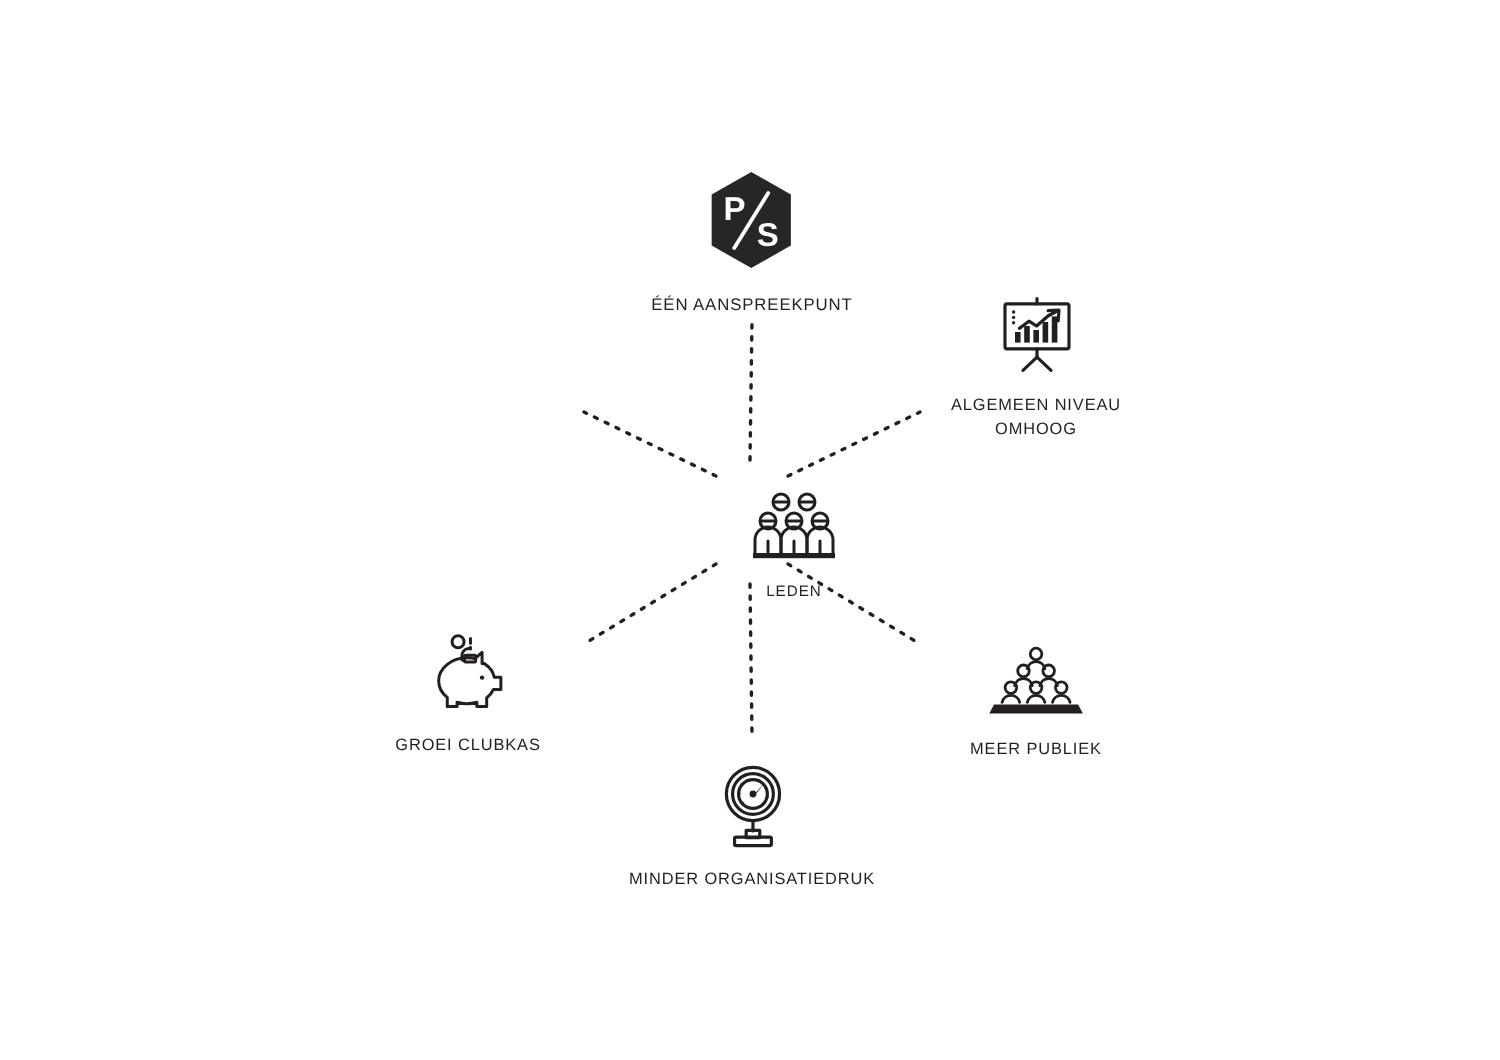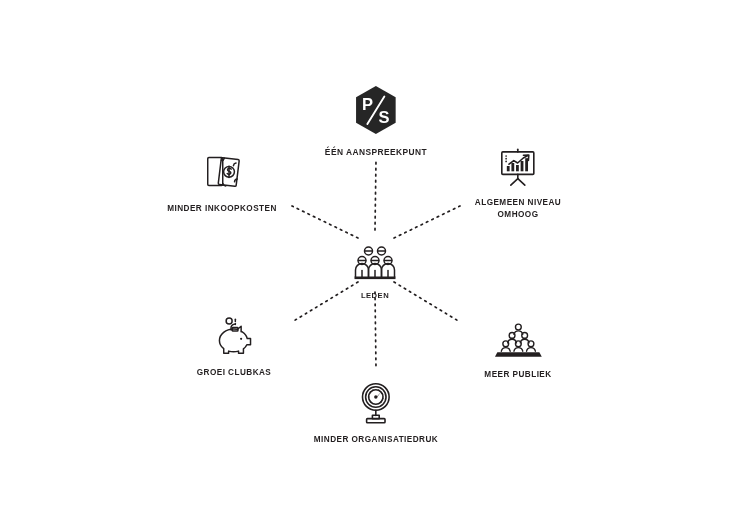--- a/index.html
+++ b/index.html
@@ -35,21 +35,21 @@
     transform: translate(-50%, 0);
   }
   .node-icon {
     display: block;
     line-height: 0;
   }
   .node-label {
     margin-top: 9px;
     font-family: "Liberation Sans", sans-serif;
     font-size: 8.2px;
-    font-weight: bold;
+    font-weight: normal;
     letter-spacing: 0.45px;
     color: #231f20;
     line-height: 1.45;
     white-space: pre-line;
     text-transform: uppercase;
   }
   .hub .node-label {
     margin-top: 7px;
     font-size: 7.6px;
     letter-spacing: 0.5px;
@@ -89,21 +89,21 @@
       <svg width="52" height="52" viewBox="0 0 52 52">
         <polygon points="26,2 45.8,13.2 45.8,38.8 26,50 6.2,38.8 6.2,13.2" fill="#262626"></polygon>
         <line x1="17.5" y1="40" x2="34.5" y2="12.5" stroke="#ffffff" stroke-width="1.9" stroke-linecap="round"></line>
         <text x="17.6" y="26" fill="#ffffff" font-family="Liberation Sans, sans-serif" font-size="16.5" font-weight="bold" text-anchor="middle">P</text>
         <text x="34.2" y="39" fill="#ffffff" font-family="Liberation Sans, sans-serif" font-size="16.5" font-weight="bold" text-anchor="middle">S</text>
       </svg>
     </span>
     <span class="node-label">ÉÉN AANSPREEKPUNT</span>
   </div>
 
-  <div class="node hub" style="left:375px; top:243px;">
+  <div class="node hub" style="left:397px; top:243px;">
     <span class="node-icon">
       <svg width="46" height="40" viewBox="0 0 46 40">
         <g class="ico-stroke" stroke-width="1.5">
 
           <circle cx="16.5" cy="8" r="4"></circle>
           <circle cx="29.5" cy="8" r="4"></circle>
           <line x1="13" y1="8" x2="20" y2="8"></line>
           <line x1="26" y1="8" x2="33" y2="8"></line>
 
           <circle cx="10" cy="17.5" r="4"></circle>
@@ -119,38 +119,20 @@
           <line x1="10" y1="27.5" x2="10" y2="34"></line>
           <line x1="23" y1="27.5" x2="23" y2="34"></line>
           <line x1="36" y1="27.5" x2="36" y2="34"></line>
         </g>
         <rect x="2.5" y="33.5" width="41" height="2.6" class="ico-fill"></rect>
       </svg>
     </span>
     <span class="node-label">LEDEN</span>
   </div>
 
-  <div class="node" style="left:222px; top:152px;">
-    <span class="node-icon">
-      <svg width="42" height="42" viewBox="0 0 42 42">
-        <g class="ico-stroke" stroke-width="1.5">
-          <rect x="18.5" y="6.5" width="18" height="27" rx="1.2" transform="rotate(7 27.5 20)"></rect>
-          <rect x="6.5" y="5.5" width="15" height="28" rx="1.2"></rect>
-          <circle cx="27.8" cy="19.8" r="5.4"></circle>
-          <path d="M29.9 17.1c-.7-.8-2-1-2.9-.4-.9.6-.9 1.7 .1 2.2l1.7 .8c1 .5 1 1.6 .1 2.2-.9 .6-2.2 .4-2.9-.4"></path>
-          <line x1="27.8" y1="14.2" x2="27.8" y2="25.4"></line>
-          <path d="M20.2 8.6a3.1 3.1 0 0 0 2.9-2.3"></path>
-          <path d="M34.8 11.1a3.1 3.1 0 0 0-2.6 2.6"></path>
-          <path d="M21.6 31.4a3.1 3.1 0 0 0 2.9 2.5"></path>
-          <path d="M36 27.1a3.1 3.1 0 0 0-2.7 2.7"></path>
-        </g>
-      </svg>
-    </span>
-    <span class="node-label">MINDER INKOOPKOSTEN</span>
-  </div>
 
   <div class="node" style="left:518px; top:146px;">
     <span class="node-icon">
       <svg width="42" height="42" viewBox="0 0 42 42">
         <g class="ico-stroke" stroke-width="1.6">
           <path d="M21 3.3v2.6"></path>
           <rect x="5" y="5.9" width="32" height="22.5" rx="1"></rect>
           <path d="M21 28.4v4.2"></path>
           <path d="M21 32.6 14 39.2"></path>
           <path d="M21 32.6 28 39.2"></path>

